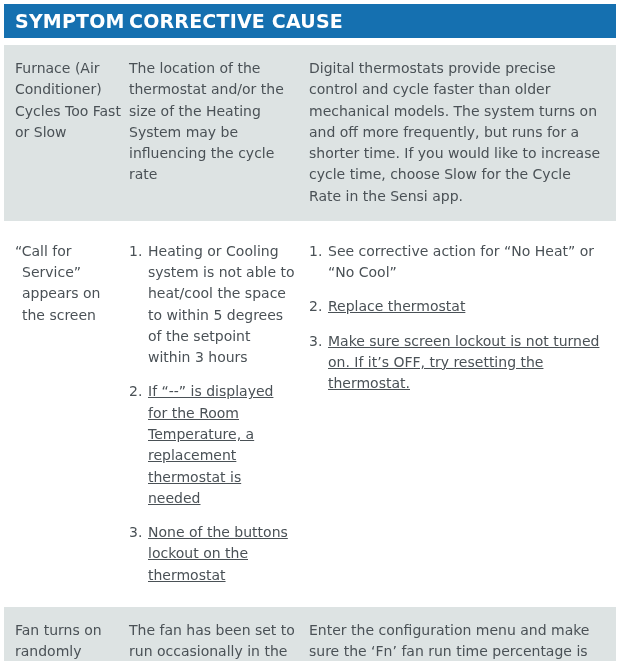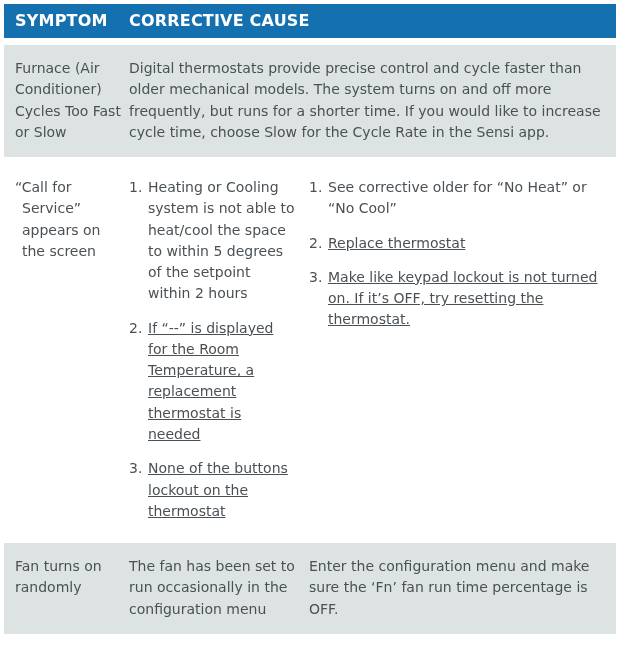--- a/index.html
+++ b/index.html
@@ -20,21 +20,21 @@
   
   .thead {
     margin: 4px 8px 0 4px;
     background: #1570b0;
     height: 34px;
     display: flex;
     align-items: center;
   }
   .th {
     color: #ffffff;
-    font-size: 16px;
+    font-size: 19px;
     font-weight: bold;
     letter-spacing: 0.2px;
     line-height: 1;
   }
   .c1 { width: 125px; padding-left: 11px; box-sizing: border-box; }
   .c2 { width: 180px; box-sizing: border-box; }
   .c3 { flex: 1; box-sizing: border-box; }
 
   
   .row {
@@ -93,43 +93,46 @@
     <div class="th c1">SYMPTOM</div>
     <div class="th c3">CORRECTIVE CAUSE</div>
   </div>
 
   <div class="row-gap"></div>
 
   <div class="row shaded">
     <div class="cell c1">
       <p class="para">Furnace (Air Conditioner) Cycles Too Fast or Slow</p>
     </div>
+    <div class="cell c2">
+      <p class="para">The location of the thermostat and/or the size of the Heating System may be influencing the cycle rate</p>
+    </div>
     <div class="cell c3">
       <p class="para">Digital thermostats provide precise control and cycle faster than older mechanical models. The system turns on and off more frequently, but runs for a shorter time. If you would like to increase cycle time, choose Slow for the Cycle Rate in the Sensi app.</p>
     </div>
   </div>
 
   <div class="row-gap"></div>
 
   <div class="row plain">
     <div class="cell c1">
       <p class="para hang">“Call for Service” appears on the screen</p>
     </div>
     <div class="cell c2">
       <ol class="numlist">
-        <li>Heating or Cooling system is not able to heat/cool the space to within 5 degrees of the setpoint within 2 hours</li>
+        <li>Heating or Cooling system is not able to heat/cool the space to within 5 degrees of the setpoint within 3 hours</li>
         <li>If “--” is displayed for the Room Temperature, a replacement thermostat is needed</li>
         <li>None of the buttons lockout on the thermostat</li>
       </ol>
     </div>
     <div class="cell c3">
       <ol class="numlist">
-        <li>See corrective older for “No Heat” or “No Cool”</li>
+        <li>See corrective action for “No Heat” or “No Cool”</li>
         <li>Replace thermostat</li>
-        <li>Make like keypad lockout is not turned on. If it’s OFF, try resetting the thermostat.</li>
+        <li>Make sure screen lockout is not turned on. If it’s OFF, try resetting the thermostat.</li>
       </ol>
     </div>
   </div>
 
   <div class="row-gap"></div>
 
   <div class="row shaded">
     <div class="cell c1">
       <p class="para">Fan turns on randomly</p>
     </div>

